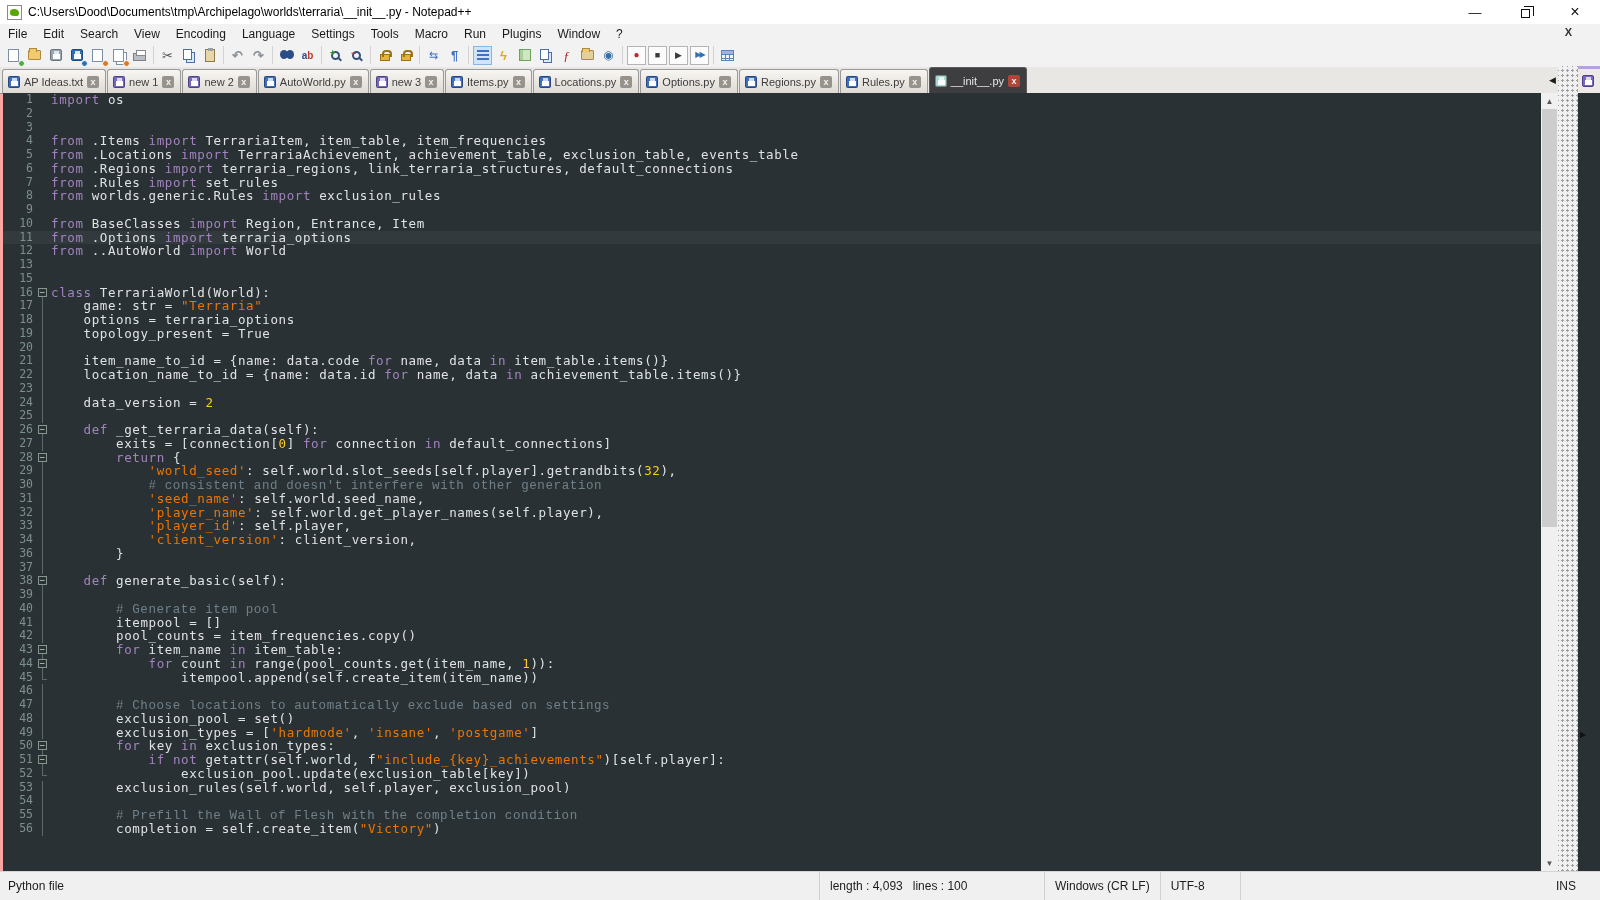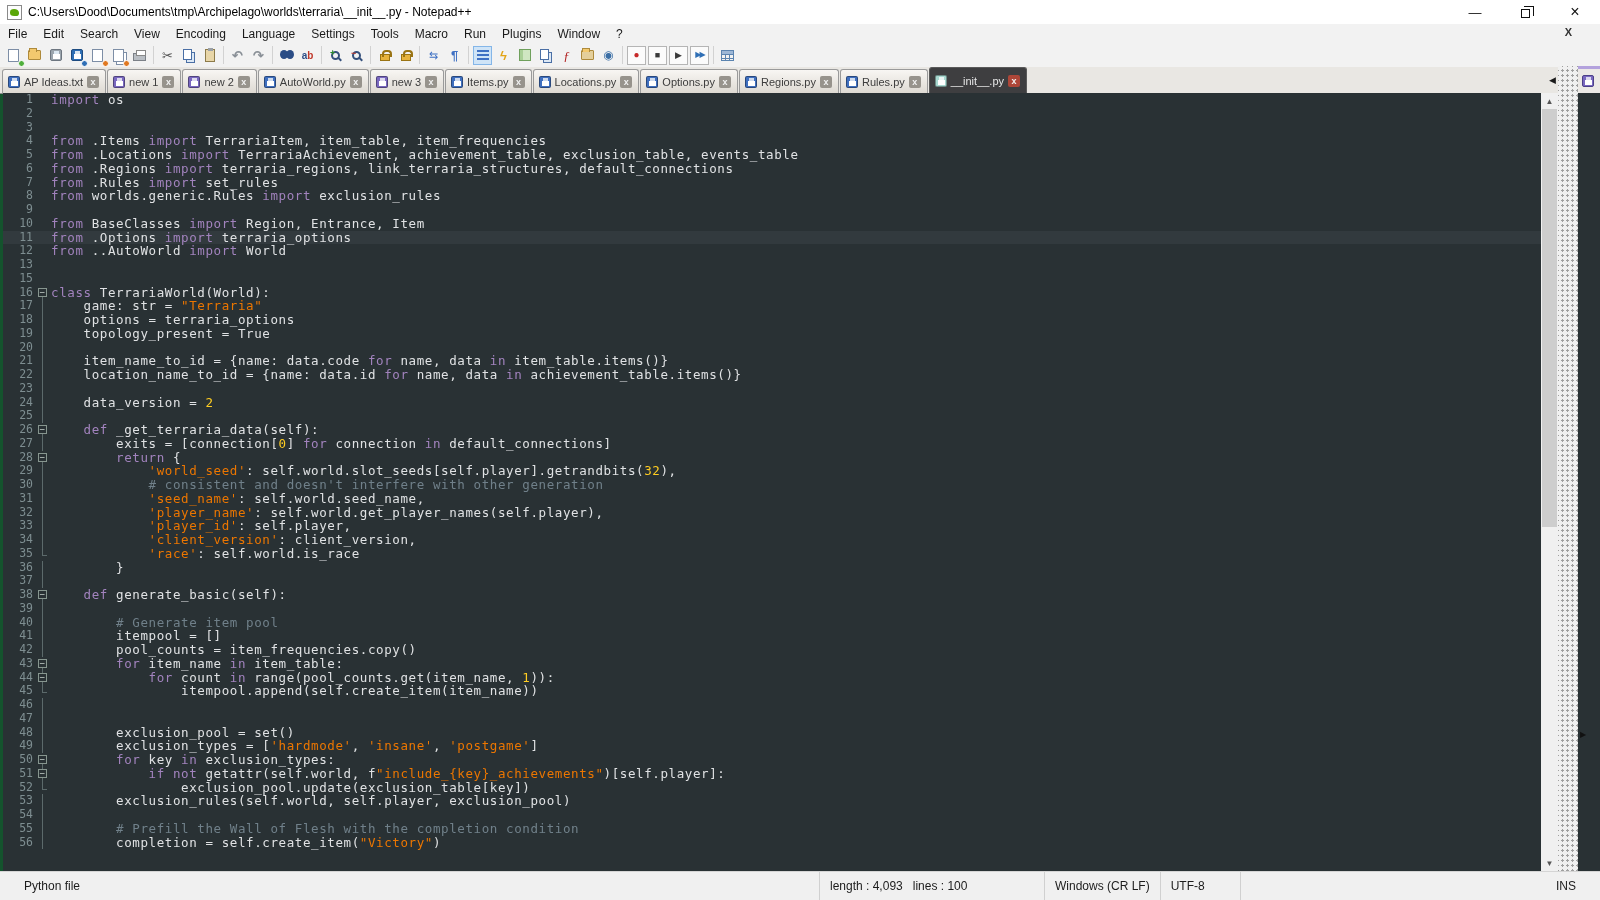--- a/index.html
+++ b/index.html
@@ -1,18 +1,18 @@
 <!DOCTYPE html>
 <html><head>
 <meta charset="utf-8">
 <style>
   * { box-sizing: border-box; margin: 0; padding: 0; }
   html,body { width:1600px; height:900px; overflow:hidden; }
   body { font-family:"Liberation Sans", sans-serif; background:#f0f0f0; }
-  .window { position:relative; width:1600px; height:900px; background:#14532d; }
+  .window { position:relative; width:1600px; height:900px; background:#fca5a5; }
 
   
   .titlebar { height:24px; background:#ffffff; display:flex; align-items:center; padding-left:7px; }
   .app-icon { width:15px; height:15px; margin-right:6px; position:relative; background:#fdfdfd; border:1px solid #8a8a8a; }
   .app-icon::after { content:""; position:absolute; left:2px; top:3px; width:9px; height:7px; background:#59a607; border-radius:50% 60% 40% 50%; }
   .title-text { font-size:12px; color:#000; }
   .win-controls { margin-left:auto; display:flex; height:24px; }
   .win-btn { width:50px; height:24px; display:flex; align-items:center; justify-content:center; font-size:13px; color:#111; }
   .restore-glyph { width:9px; height:9px; border:1px solid #111; position:relative; background:#fff; margin-top:2px; }
   .restore-glyph::before { content:""; position:absolute; left:2px; top:-4px; width:9px; height:9px; border:1px solid #111; border-bottom:none; border-left:none; }
@@ -76,42 +76,42 @@
   .line.cur { background:#39424598; }
   .ln { width:32px; text-align:right; color:#7e8e91; flex:0 0 auto; font-size:11.5px; letter-spacing:0; padding-right:2px; }
   .foldcol { width:16px; flex:0 0 auto; position:relative; }
   .fbox { position:absolute; left:3px; top:2px; width:9px; height:9px; border:1px solid #87968f; color:#c7d2cc;
           font-size:9px; line-height:7px; text-align:center; background:#293134; z-index:2; }
   .fline { position:absolute; left:7px; top:0; width:1px; height:100%; background:#5c6a6b; }
   .fend  { position:absolute; left:7px; top:0; width:1px; height:60%; background:#5c6a6b; }
   .fend::after { content:""; position:absolute; left:0; top:8px; width:5px; height:1px; background:#5c6a6b; }
   .codeline { flex:1; }
   .tok-k { color:#a283be; } .tok-d { color:#e0e2e4; } .tok-s { color:#ec7600; }
-  .tok-n { color:#ffcd22; } .tok-c { color:#70808a; }
+  .tok-n { color:#ffcd22; } .tok-c { color:#70808a;font-family:Liberation Mono, monospace; }
 
   
   .vscroll { position:absolute; left:1541px; top:93px; width:17px; height:778px; background:#f0f0f0; }
   .sb-btn { height:16px; display:flex; align-items:center; justify-content:center; font-size:8px; color:#555; background:#f0f0f0; }
   .sb-track { position:absolute; top:16px; bottom:16px; left:0; right:0; background:#f0f0f0; }
   .sb-thumb { position:absolute; top:0; left:1px; right:1px; height:56%; background:#cdcdcd; }
   .sb-down { position:absolute; bottom:0; left:0; right:0; }
 
   
   .right-col { position:absolute; left:1558px; top:66px; width:42px; height:805px; }
   .splitter { position:absolute; left:0; top:0; width:20px; height:100%; background:#f0f0f0;
               background-image:radial-gradient(#9f9f9f 1px, transparent 1.2px); background-size:5px 5px; background-position:2px 2px; }
   .sliver { position:absolute; left:20px; top:0; width:22px; height:100%; background:#293134; }
   .sliver-tab { height:27px; background:#ece9e6; border-top:3px solid #b3a2dd; display:flex; align-items:center; padding-left:4px; }
   .sliver-arrow { position:absolute; left:2px; bottom:132px; font-size:8px; color:#111; }
 
   
   .statusbar { position:absolute; left:0; top:871px; width:1600px; height:29px; background:#f0f0f0;
                border-top:1px solid #d5d5d5; display:flex; align-items:center; font-size:12px; color:#1c1c1c; }
   .st-cell { height:100%; display:flex; align-items:center; padding:0 10px; border-right:1px solid #d0d0d0; white-space:pre; }
-  .st-doctype { flex:0 0 820px; padding-left:24px; }
+  .st-doctype { flex:0 0 820px; padding-left:8px; }
   .st-length { flex:0 0 225px; }
   .st-pos { flex:0 0 285px; }
   .st-eol { flex:0 0 115px; }
   .st-enc { flex:0 0 80px; }
   .st-ins { flex:1; border-right:none; justify-content:flex-end; padding-right:24px; }
 </style>
 </head>
 <body>
 
 <div class="window">
@@ -346,33 +346,32 @@
         <div class="line"><span class="ln">25</span><span class="foldcol"><span class="fline"></span></span><span class="codeline"></span></div>
         <div class="line"><span class="ln">26</span><span class="foldcol"><span class="fline" style="top:50%;"></span><span class="fbox">−</span></span><span class="codeline"><span class="tok-d">    </span><span class="tok-k">def</span><span class="tok-d"> _get_terraria_data(self):</span></span></div>
         <div class="line"><span class="ln">27</span><span class="foldcol"><span class="fline"></span></span><span class="codeline"><span class="tok-d">        exits = [connection[</span><span class="tok-n">0</span><span class="tok-d">] </span><span class="tok-k">for</span><span class="tok-d"> connection </span><span class="tok-k">in</span><span class="tok-d"> default_connections]</span></span></div>
         <div class="line"><span class="ln">28</span><span class="foldcol"><span class="fline" style="top:50%;"></span><span class="fbox">−</span></span><span class="codeline"><span class="tok-d">        </span><span class="tok-k">return</span><span class="tok-d"> {</span></span></div>
         <div class="line"><span class="ln">29</span><span class="foldcol"><span class="fline"></span></span><span class="codeline"><span class="tok-d">            </span><span class="tok-s">'world_seed'</span><span class="tok-d">: self.world.slot_seeds[self.player].getrandbits(</span><span class="tok-n">32</span><span class="tok-d">),</span></span></div>
         <div class="line"><span class="ln">30</span><span class="foldcol"><span class="fline"></span></span><span class="codeline"><span class="tok-d">            </span><span class="tok-c"># consistent and doesn't interfere with other generation</span></span></div>
         <div class="line"><span class="ln">31</span><span class="foldcol"><span class="fline"></span></span><span class="codeline"><span class="tok-d">            </span><span class="tok-s">'seed_name'</span><span class="tok-d">: self.world.seed_name,</span></span></div>
         <div class="line"><span class="ln">32</span><span class="foldcol"><span class="fline"></span></span><span class="codeline"><span class="tok-d">            </span><span class="tok-s">'player_name'</span><span class="tok-d">: self.world.get_player_names(self.player),</span></span></div>
         <div class="line"><span class="ln">33</span><span class="foldcol"><span class="fline"></span></span><span class="codeline"><span class="tok-d">            </span><span class="tok-s">'player_id'</span><span class="tok-d">: self.player,</span></span></div>
         <div class="line"><span class="ln">34</span><span class="foldcol"><span class="fline"></span></span><span class="codeline"><span class="tok-d">            </span><span class="tok-s">'client_version'</span><span class="tok-d">: client_version,</span></span></div>
-        <div class="line"><span class="ln">35</span><span class="foldcol"><span class="fend"></span></span><span class="codeline"><span class="tok-d">            </span><span class="tok-s">'race'</span><span class="tok-d">: self.world.is_race</span></span></div>
         <div class="line"><span class="ln">36</span><span class="foldcol"><span class="fline"></span></span><span class="codeline"><span class="tok-d">        }</span></span></div>
         <div class="line"><span class="ln">37</span><span class="foldcol"><span class="fline"></span></span><span class="codeline"></span></div>
         <div class="line"><span class="ln">38</span><span class="foldcol"><span class="fline" style="top:50%;"></span><span class="fbox">−</span></span><span class="codeline"><span class="tok-d">    </span><span class="tok-k">def</span><span class="tok-d"> generate_basic(self):</span></span></div>
         <div class="line"><span class="ln">39</span><span class="foldcol"><span class="fline"></span></span><span class="codeline"></span></div>
         <div class="line"><span class="ln">40</span><span class="foldcol"><span class="fline"></span></span><span class="codeline"><span class="tok-d">        </span><span class="tok-c"># Generate item pool</span></span></div>
         <div class="line"><span class="ln">41</span><span class="foldcol"><span class="fline"></span></span><span class="codeline"><span class="tok-d">        itempool = []</span></span></div>
         <div class="line"><span class="ln">42</span><span class="foldcol"><span class="fline"></span></span><span class="codeline"><span class="tok-d">        pool_counts = item_frequencies.copy()</span></span></div>
         <div class="line"><span class="ln">43</span><span class="foldcol"><span class="fline" style="top:50%;"></span><span class="fbox">−</span></span><span class="codeline"><span class="tok-d">        </span><span class="tok-k">for</span><span class="tok-d"> item_name </span><span class="tok-k">in</span><span class="tok-d"> item_table:</span></span></div>
         <div class="line"><span class="ln">44</span><span class="foldcol"><span class="fline" style="top:50%;"></span><span class="fbox">−</span></span><span class="codeline"><span class="tok-d">            </span><span class="tok-k">for</span><span class="tok-d"> count </span><span class="tok-k">in</span><span class="tok-d"> range(pool_counts.get(item_name, </span><span class="tok-n">1</span><span class="tok-d">)):</span></span></div>
         <div class="line"><span class="ln">45</span><span class="foldcol"><span class="fend"></span></span><span class="codeline"><span class="tok-d">                itempool.append(self.create_item(item_name))</span></span></div>
         <div class="line"><span class="ln">46</span><span class="foldcol"><span class="fline"></span></span><span class="codeline"></span></div>
-        <div class="line"><span class="ln">47</span><span class="foldcol"><span class="fline"></span></span><span class="codeline"><span class="tok-d">        </span></span></div>
+        <div class="line"><span class="ln">47</span><span class="foldcol"><span class="fline"></span></span><span class="codeline"><span class="tok-d">        </span><span class="tok-c"># Choose locations to automatically exclude based on settings</span></span></div>
         <div class="line"><span class="ln">48</span><span class="foldcol"><span class="fline"></span></span><span class="codeline"><span class="tok-d">        exclusion_pool = set()</span></span></div>
         <div class="line"><span class="ln">49</span><span class="foldcol"><span class="fline"></span></span><span class="codeline"><span class="tok-d">        exclusion_types = [</span><span class="tok-s">'hardmode'</span><span class="tok-d">, </span><span class="tok-s">'insane'</span><span class="tok-d">, </span><span class="tok-s">'postgame'</span><span class="tok-d">]</span></span></div>
         <div class="line"><span class="ln">50</span><span class="foldcol"><span class="fline" style="top:50%;"></span><span class="fbox">−</span></span><span class="codeline"><span class="tok-d">        </span><span class="tok-k">for</span><span class="tok-d"> key </span><span class="tok-k">in</span><span class="tok-d"> exclusion_types:</span></span></div>
         <div class="line"><span class="ln">51</span><span class="foldcol"><span class="fline" style="top:50%;"></span><span class="fbox">−</span></span><span class="codeline"><span class="tok-d">            </span><span class="tok-k">if</span><span class="tok-d"> </span><span class="tok-k">not</span><span class="tok-d"> getattr(self.world, f</span><span class="tok-s">"include_{key}_achievements"</span><span class="tok-d">)[self.player]:</span></span></div>
         <div class="line"><span class="ln">52</span><span class="foldcol"><span class="fend"></span></span><span class="codeline"><span class="tok-d">                exclusion_pool.update(exclusion_table[key])</span></span></div>
         <div class="line"><span class="ln">53</span><span class="foldcol"><span class="fline"></span></span><span class="codeline"><span class="tok-d">        exclusion_rules(self.world, self.player, exclusion_pool)</span></span></div>
         <div class="line"><span class="ln">54</span><span class="foldcol"><span class="fline"></span></span><span class="codeline"></span></div>
         <div class="line"><span class="ln">55</span><span class="foldcol"><span class="fline"></span></span><span class="codeline"><span class="tok-d">        </span><span class="tok-c"># Prefill the Wall of Flesh with the completion condition</span></span></div>
         <div class="line"><span class="ln">56</span><span class="foldcol"><span class="fline"></span></span><span class="codeline"><span class="tok-d">        completion = self.create_item(</span><span class="tok-s">"Victory"</span><span class="tok-d">)</span></span></div>
       </div>

